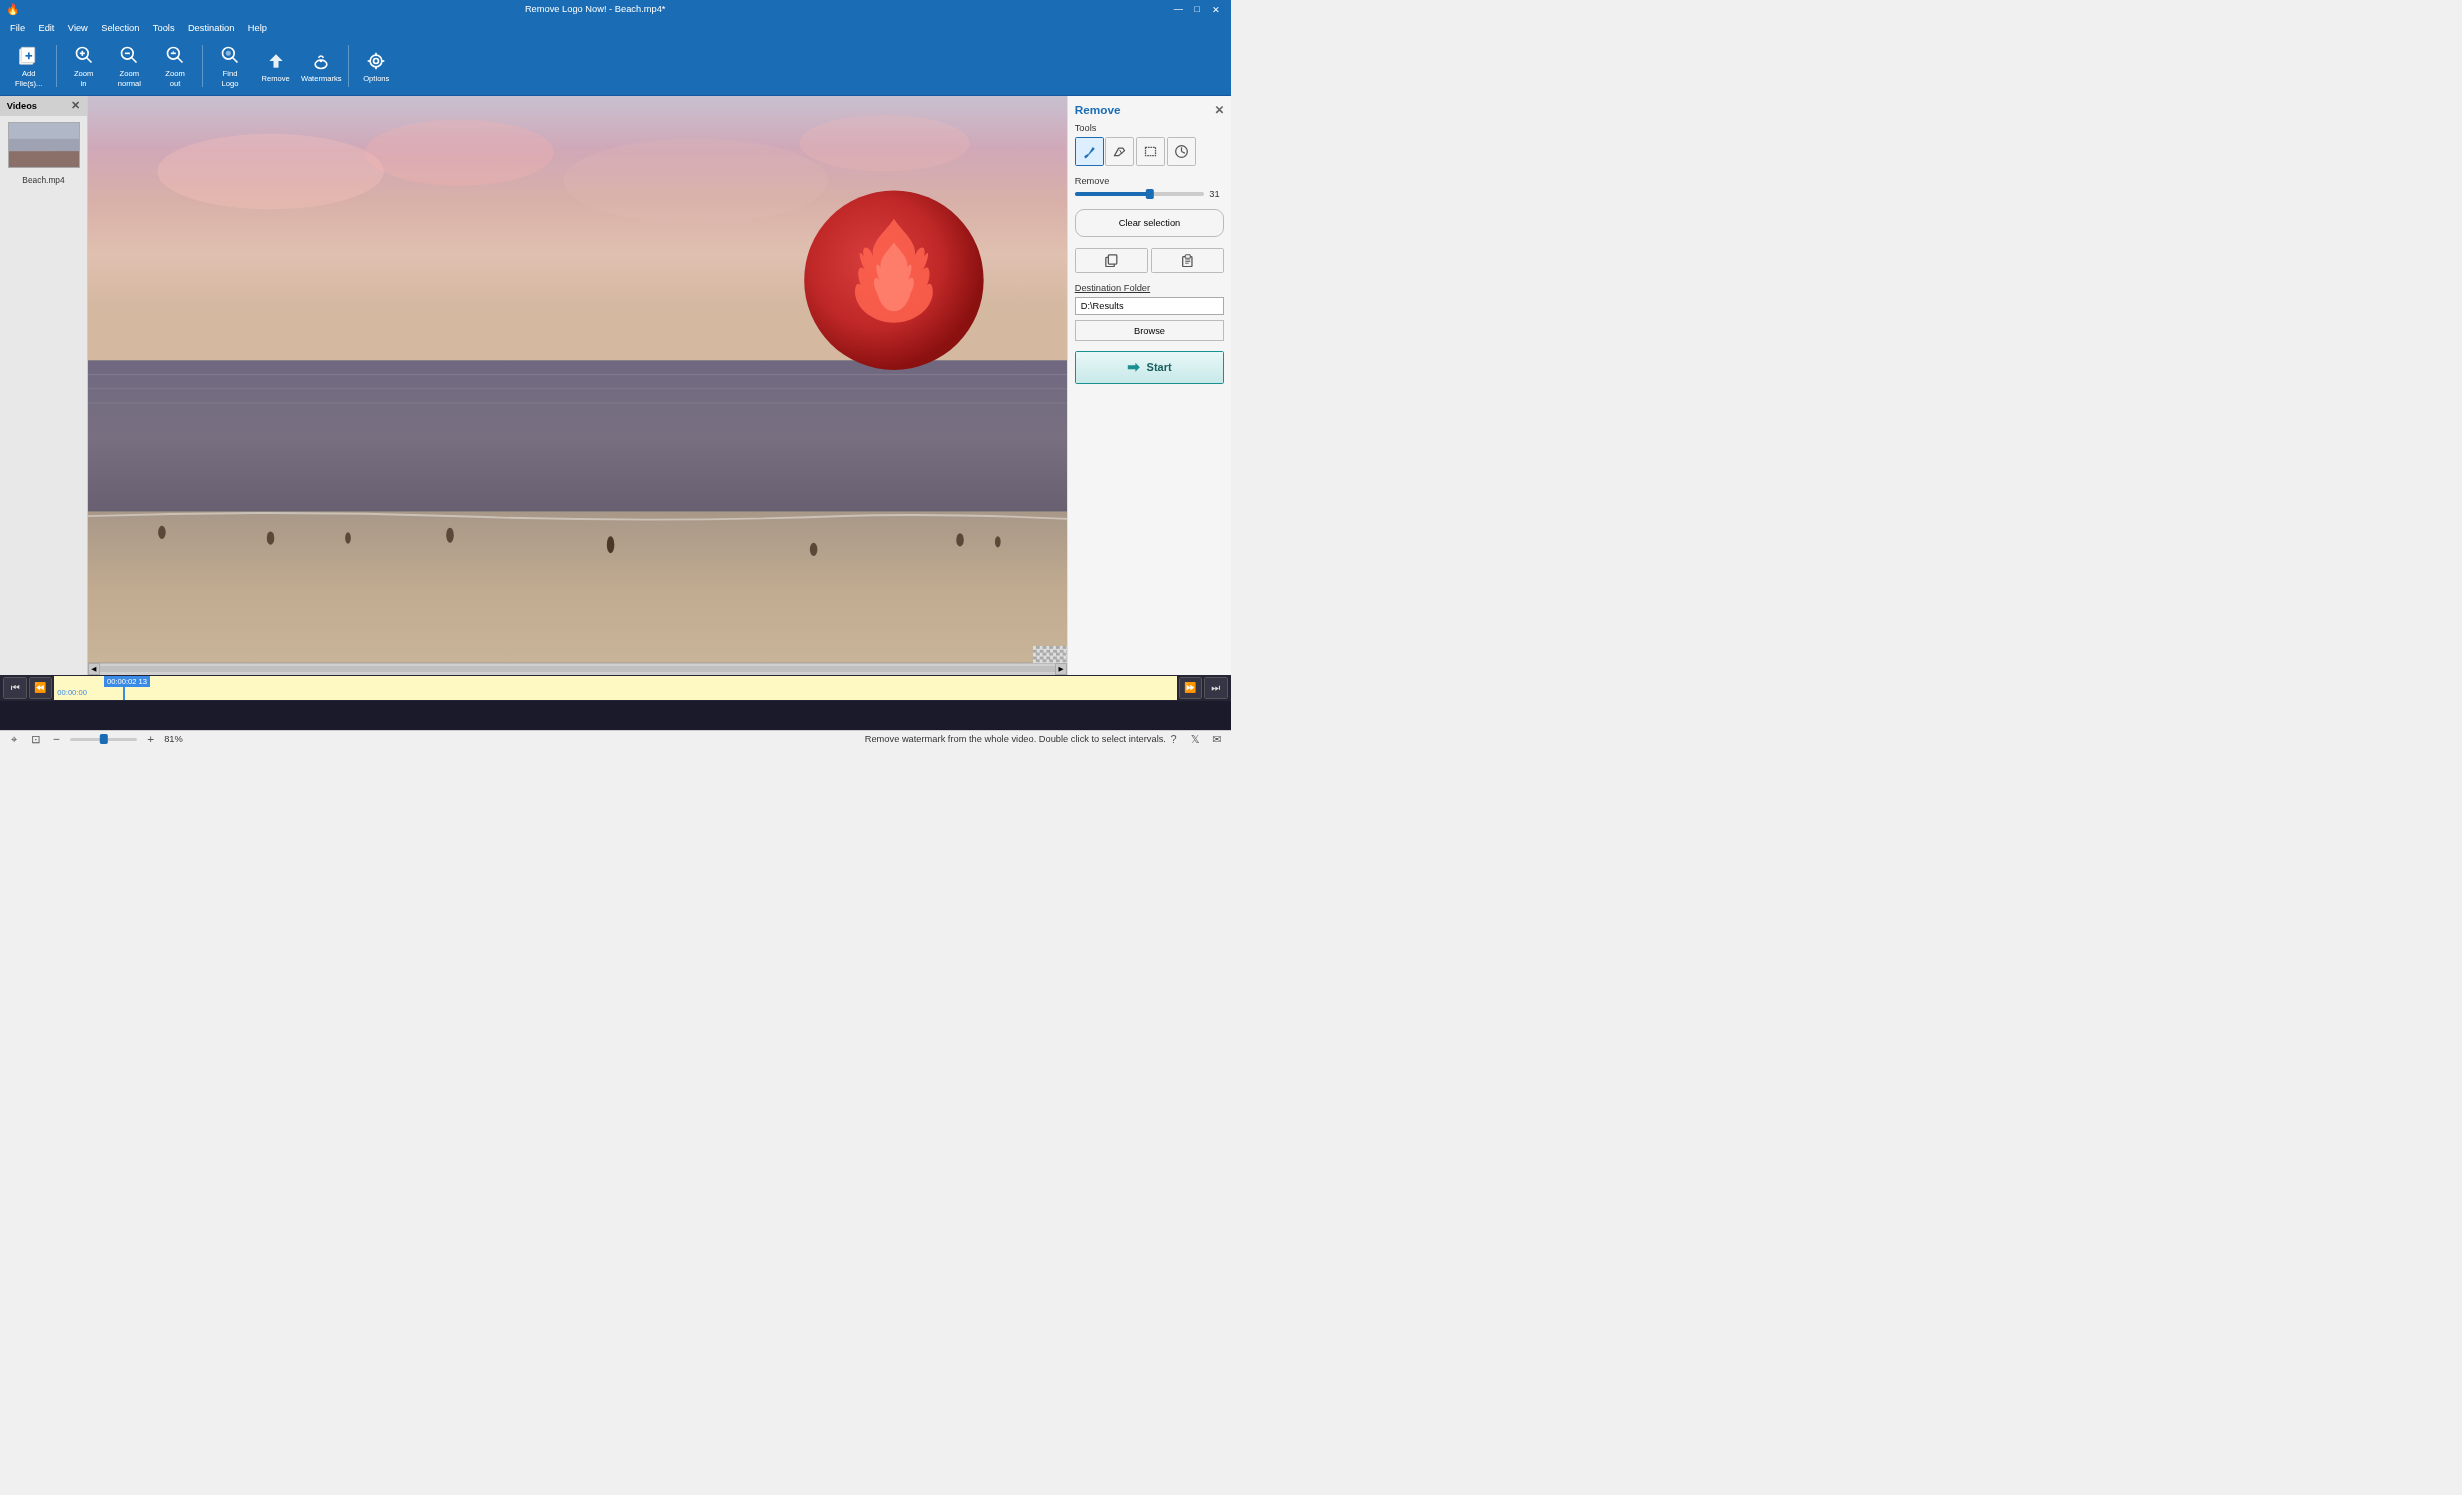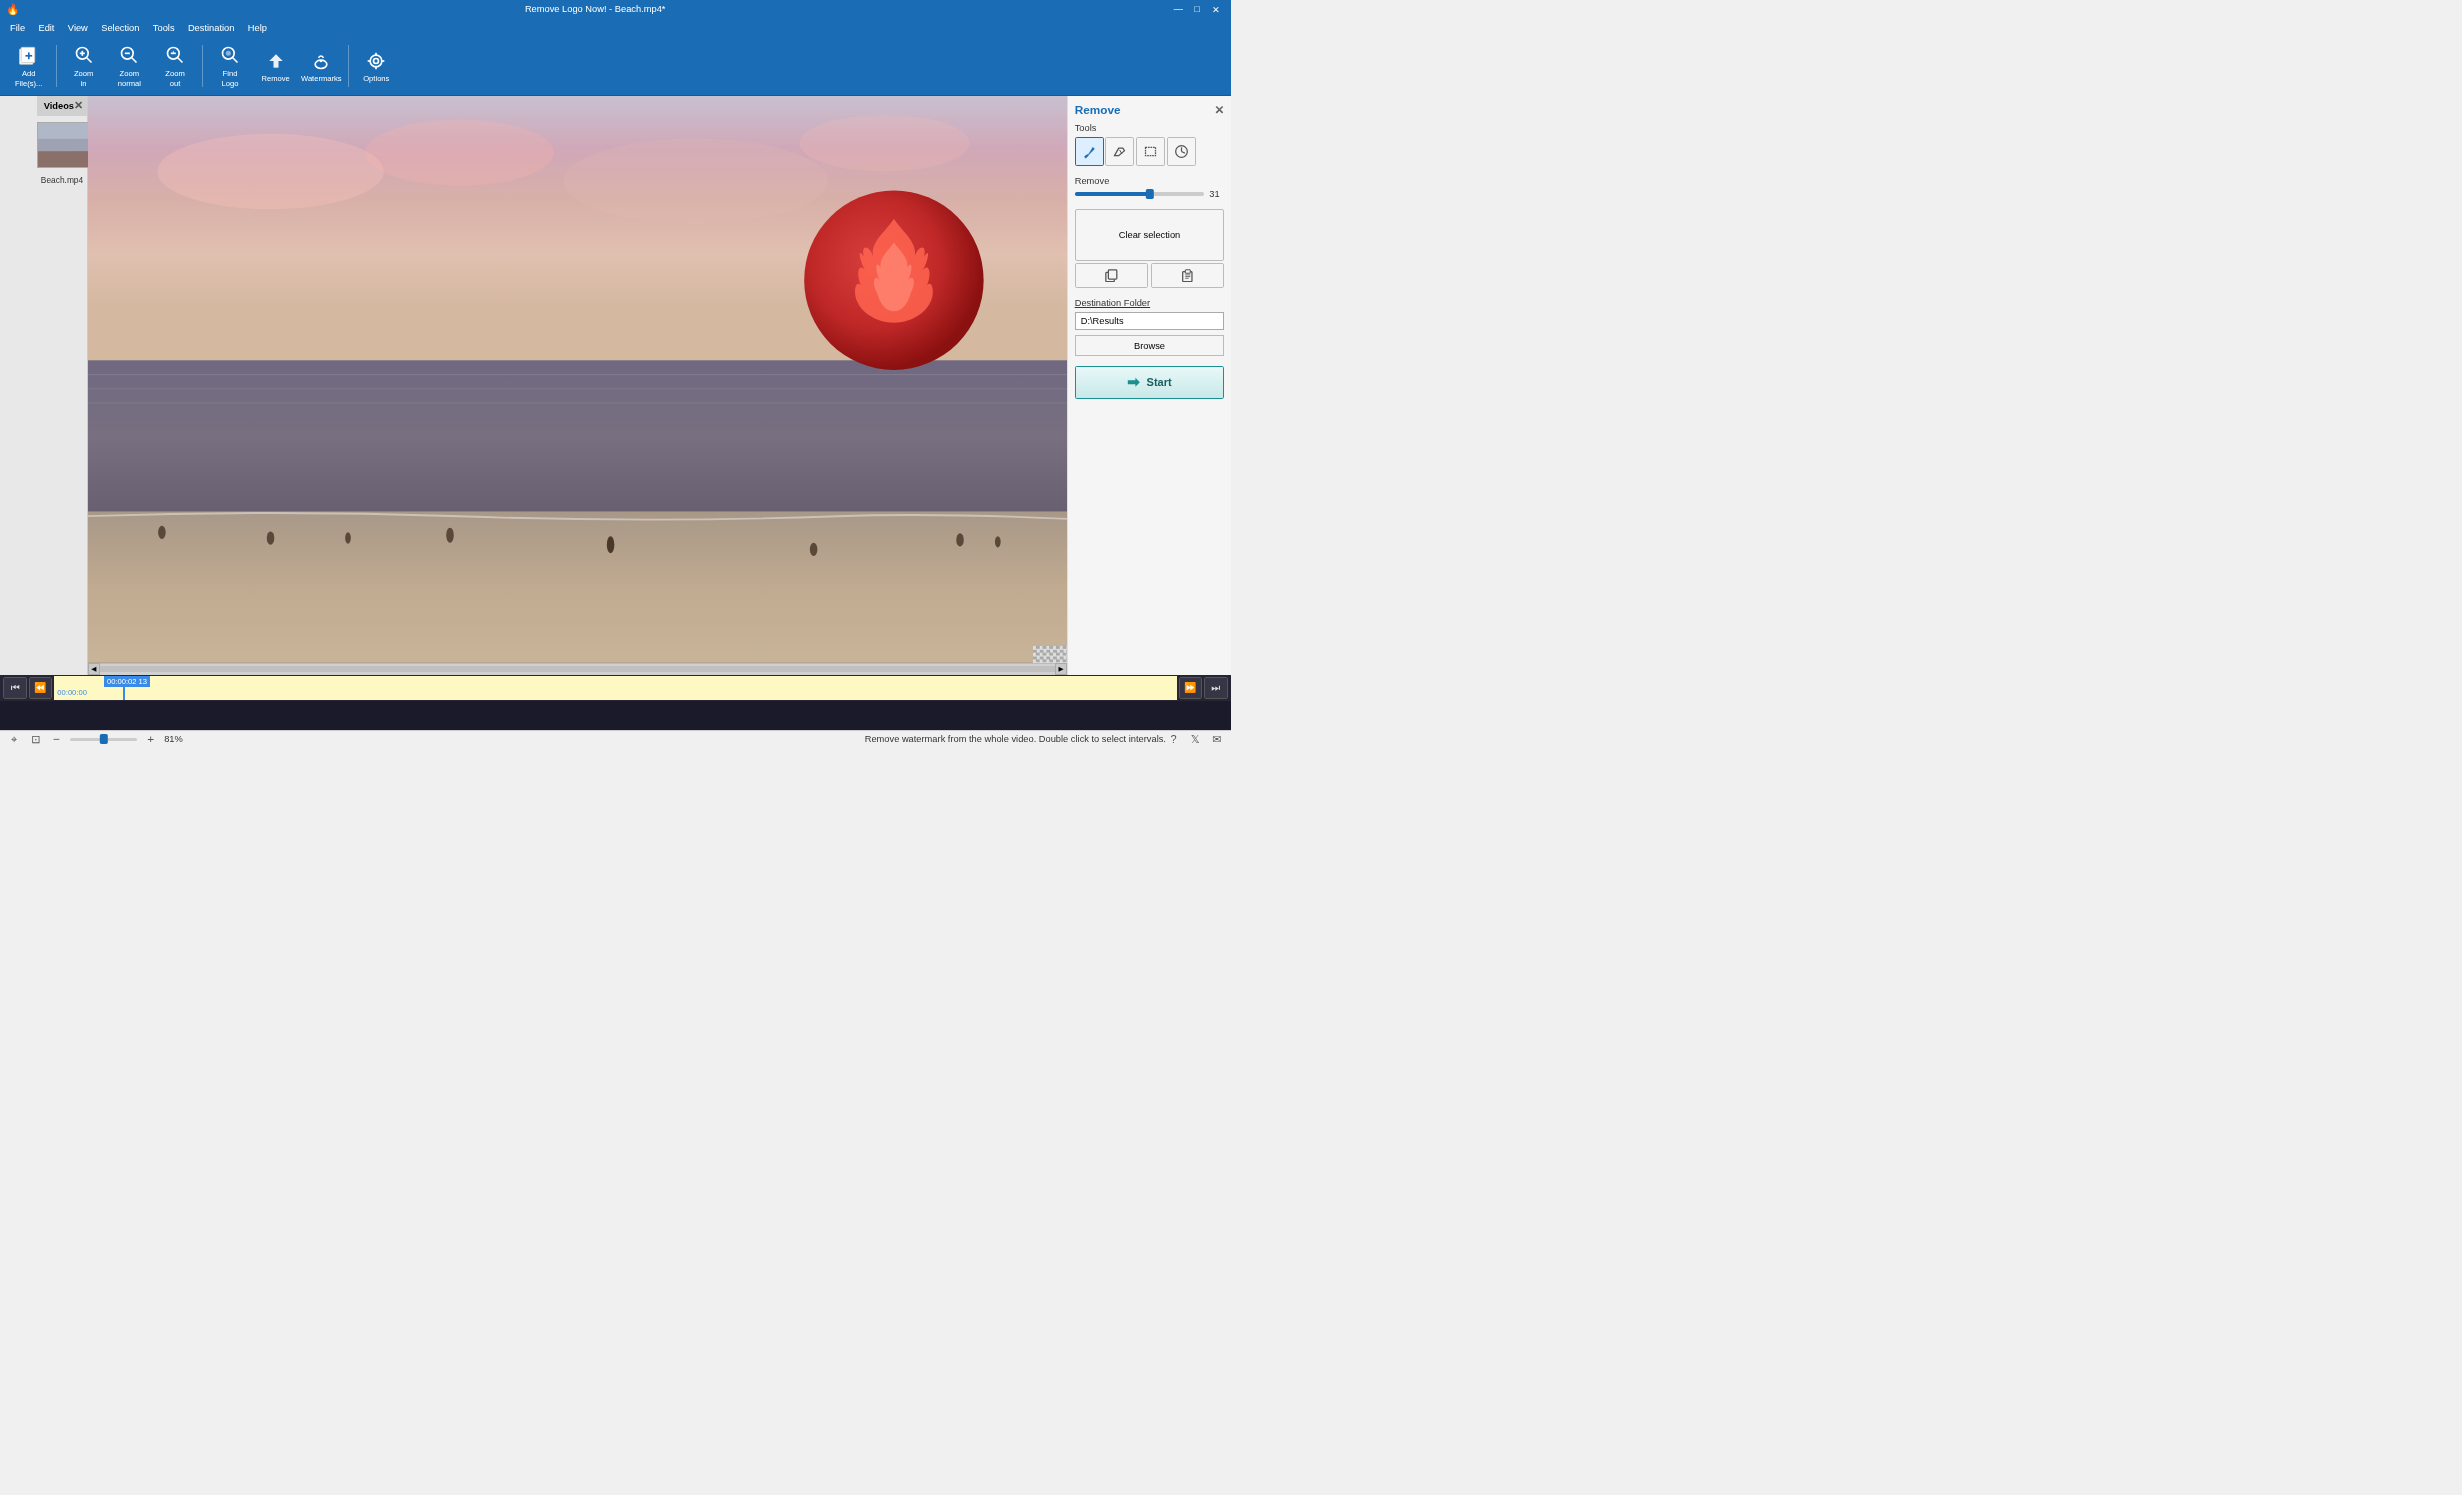--- a/index.html
+++ b/index.html
@@ -73,21 +73,20 @@
     }
     .toolbar-sep { width: 0.8px; height: 42px; background: rgba(255,255,255,0.3); margin: 0 3.4px; }
 
     
     #sidebar {
       width: 88px;
       background: #e8e8e8;
       border-right: 0.8px solid #ccc;
       display: flex;
       flex-direction: column;
-      padding-left: 37px;
     }
     #sidebar-header {
       background: #d0d0d0;
       padding: 3.4px 6.7px;
       display: flex;
       align-items: center;
       justify-content: space-between;
       font-size: 9.3px;
       font-weight: bold;
     }
@@ -172,27 +171,27 @@
       left: 58%;
       top: -3.4px;
       width: 8.4px; height: 10px;
       background: #1a6db5;
       border-radius: 1.7px;
       transform: translateX(-50%);
     }
     #radius-value { font-size: 9.3px; color: #333; min-width: 15px; }
     #clear-selection-btn {
       width: 100%;
-      padding: 20px;
+      padding: 8px;
       background: #f5f5f5;
       border: 0.8px solid #bbb;
       cursor: pointer;
       font-size: 9.3px;
-      margin-bottom: 2px;
-      border-radius: 2px;
+      margin-bottom: 11px;
+      border-radius: 9px;
     }
     #copy-paste-row {
       display: flex;
       gap: 3.4px;
       margin-bottom: 10px;
     }
     .copy-btn {
       flex: 1;
       height: 25px;
       border: 0.8px solid #bbb;

